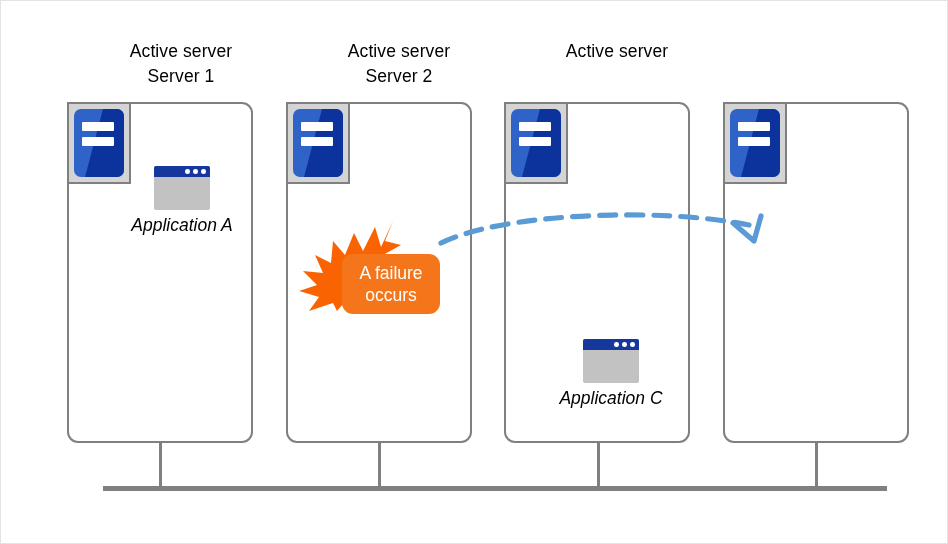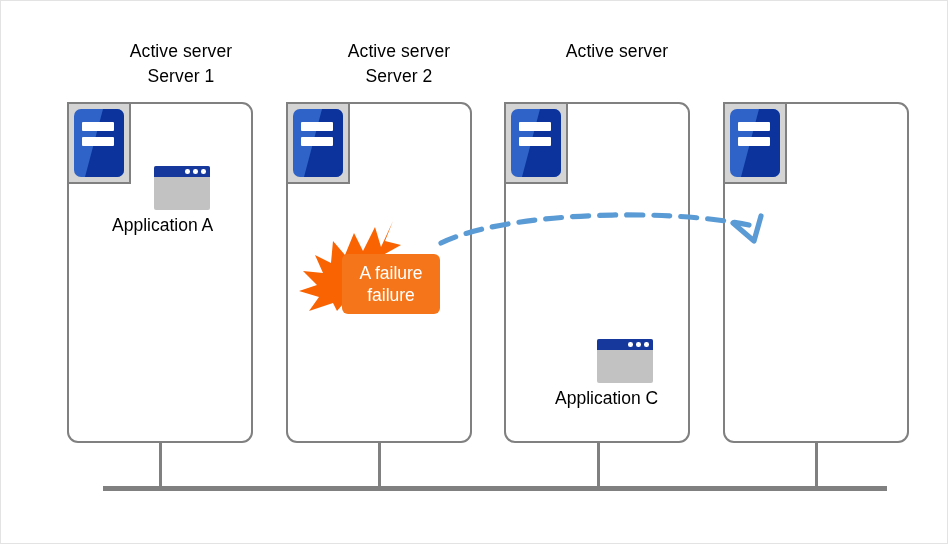--- a/index.html
+++ b/index.html
@@ -73,21 +73,21 @@
     left:15%;
     width:64%;
     height:13.5%;
     background:#ffffff;
     border-radius:1px;
   }
   .srv-icon .bar.b1{top:19%;}
   .srv-icon .bar.b2{top:41%;}
 
   
-  .app-group{position:absolute;}
+  .app-group{position:absolute;text-align:center;font-style:italic;}
   .app-icon{
     position:relative;
     width:56px;height:44px;
     margin:0 auto;
     background:#c2c2c2;
     border-radius:2px;
     overflow:hidden;
   }
   .app-icon .titlebar{
     position:absolute;
@@ -116,21 +116,21 @@
   .burst{
     position:absolute;
     left:296px;top:218px;
     width:104px;height:92px;
   }
   .failure-badge{
     position:absolute;
     left:341px;top:253px;
     width:98px;height:60px;
     background:#f5761a;
-    border-radius:6px;
+    border-radius:11px;
     color:#ffffff;
     font-size:17.5px;
     line-height:22px;
     display:flex;
     flex-direction:column;
     align-items:center;
     justify-content:center;
     text-align:center;
   }
   .failure-badge span{display:block;white-space:nowrap;}
@@ -195,38 +195,38 @@
   <div class="app-group" style="left:111px;top:165px;width:140px;">
     <div class="app-icon">
       <div class="titlebar"></div>
         <div class="dot d1"></div>
         <div class="dot d2"></div>
         <div class="dot d3"></div>
     </div>
     <div class="app-label">Application  A</div>
   </div>
 
-  <div class="app-group" style="left:554px;top:338px;width:140px;">
+  <div class="app-group" style="left:540px;top:338px;width:140px;">
     <div class="app-icon">
       <div class="titlebar"></div>
         <div class="dot d1"></div>
         <div class="dot d2"></div>
         <div class="dot d3"></div>
     </div>
     <div class="app-label">Application  C</div>
   </div>
 
 
   <svg class="burst" viewBox="0 0 104 92">
     <polygon fill="#f96302" points="96,2 84,28 78,8 66,32 57,14 48,36 36,22 34,44 18,36 26,54 6,52 20,66 2,72 22,78 12,92 36,84 40,92 52,78 64,86 66,66 84,72 78,50 100,52 86,36 104,26 88,22"></polygon>
   </svg>
 
   <div class="failure-badge">
     <span>A failure</span>
-    <span>failure</span>
+    <span>occurs</span>
   </div>
 
   <svg class="arrow-svg" viewBox="0 0 360 70">
     <path d="M10,42 C70,12 230,6 318,24" fill="none" stroke="#5b9bd5" stroke-width="5.2" stroke-linecap="round" stroke-dasharray="16 11"></path>
     <path d="M302,22 L323,40 L330,15" fill="none" stroke="#5b9bd5" stroke-width="5.2" stroke-linecap="round" stroke-linejoin="round"></path>
   </svg>
 
   <div class="connector" style="left:158px;top:442px;height:45px;"></div>
   <div class="connector" style="left:377px;top:442px;height:45px;"></div>
   <div class="connector" style="left:596px;top:442px;height:45px;"></div>

